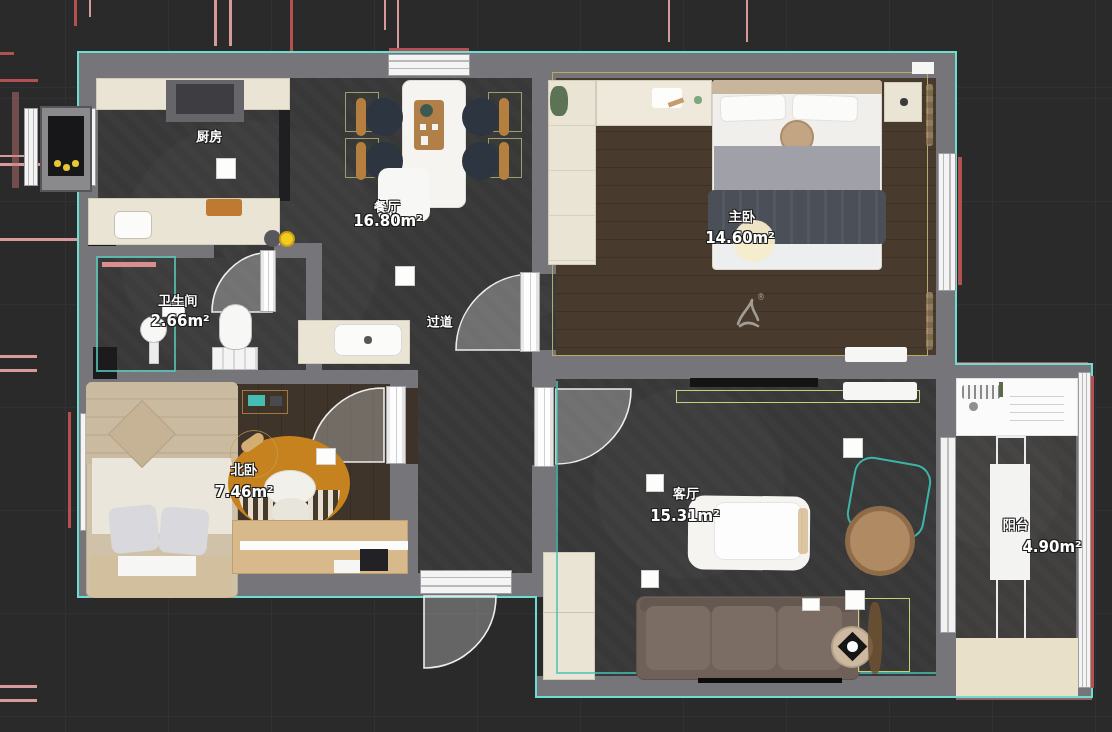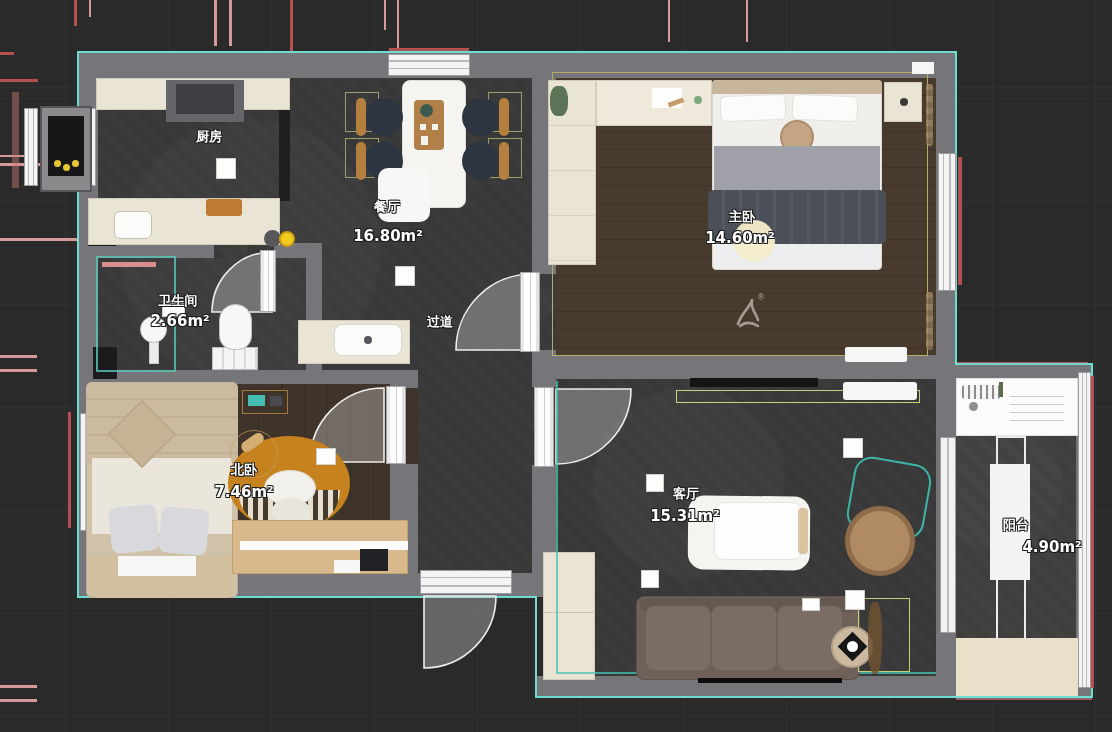--- a/index.html
+++ b/index.html
@@ -249,21 +249,21 @@
   <div class="a" style="left:962px;top:385px;width:38px;height:14px;background:repeating-linear-gradient(90deg,#8a8a8a 0 2px,#f5f5f5 2px 6px);border-radius:3px;"></div>
   <div class="a circle" style="left:969px;top:402px;width:9px;height:9px;background:#8f8f8f;"></div>
   <div class="a" style="left:999px;top:382px;width:4px;height:15px;background:#5d6b4a;"></div>
   <div class="a" style="left:1010px;top:396px;width:54px;height:30px;background:repeating-linear-gradient(180deg,#cfcfcf 0 1px,transparent 1px 8px);"></div>
   <div class="a" style="left:996px;top:436px;width:30px;height:228px;border:2px solid #ececec;box-sizing:border-box;"></div>
   <div class="a" style="left:990px;top:464px;width:40px;height:116px;background:#f3f3f2;"></div>
   <div class="a" style="left:956px;top:638px;width:122px;height:58px;background:#e9e0ca;"></div>
 
   <div class="rlabel rname" style="left:209px;top:128px;">厨房</div>
   <div class="rlabel rname" style="left:387px;top:198px;text-align:right;">餐厅</div>
-  <div class="rlabel rarea" style="left:388px;top:227px;">16.80m²</div>
+  <div class="rlabel rarea" style="left:388px;top:212px;">16.80m²</div>
   <div class="rlabel rname" style="left:742px;top:208px;">主卧</div>
   <div class="rlabel rarea" style="left:740px;top:229px;">14.60m²</div>
   <div class="rlabel rname" style="left:178px;top:292px;">卫生间</div>
   <div class="rlabel rarea" style="left:180px;top:312px;">2.66m²</div>
   <div class="rlabel rname" style="left:440px;top:313px;">过道</div>
   <div class="rlabel rname" style="left:244px;top:461px;">北卧</div>
   <div class="rlabel rarea" style="left:244px;top:483px;">7.46m²</div>
   <div class="rlabel rname" style="left:686px;top:485px;">客厅</div>
   <div class="rlabel rarea" style="left:685px;top:507px;">15.31m²</div>
   <div class="rlabel rname" style="left:1016px;top:516px;">阳台</div>

